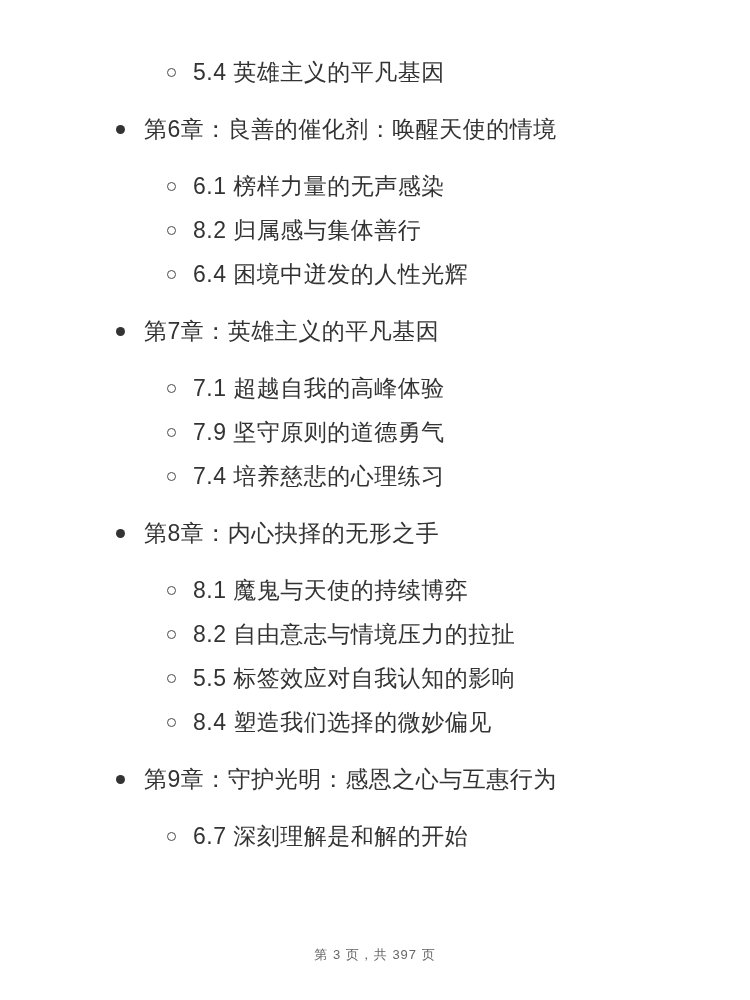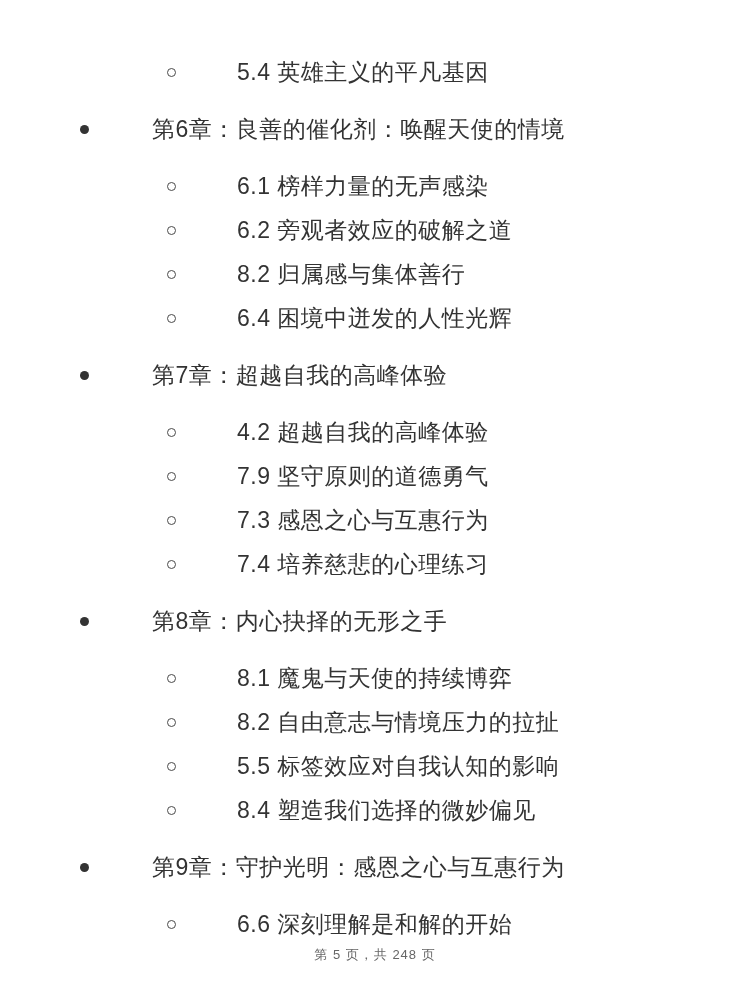--- a/index.html
+++ b/index.html
@@ -17,23 +17,22 @@
   }
   .content { padding-top: 50px; }
   .row {
     display: flex;
     align-items: center;
     height: 44px;
     font-size: 23px;
     line-height: 1.25;
     letter-spacing: 0.5px;
     white-space: nowrap;
-    gap: 44px;
   }
-  .row.chapter { padding-left: 80px; margin: 13px 0; }
+  .row.chapter { padding-left: 116px; margin: 13px 0; }
   .row.section { padding-left: 167px; }
   .bullet {
     flex: 0 0 auto;
     width: 9px; height: 9px;
     border-radius: 50%;
   }
   .bullet.filled { background: #333333; margin-right: 19px; }
   .bullet.open { border: 1.5px solid #4a4a4a; background: transparent; margin-right: 17px; }
   .row-text { color: #333333; }
   .footer {
@@ -60,46 +59,38 @@
     <div class="row chapter">
       <span class="bullet filled"></span>
       <span class="row-text">第6章：良善的催化剂：唤醒天使的情境</span>
     </div>
     <div class="row section">
       <span class="bullet open"></span>
       <span class="row-text">6.1 榜样力量的无声感染</span>
     </div>
     <div class="row section">
       <span class="bullet open"></span>
-      <span class="row-text">6.2 旁观者效应的破解之道</span>
-    </div>
-    <div class="row section">
-      <span class="bullet open"></span>
       <span class="row-text">8.2 归属感与集体善行</span>
     </div>
     <div class="row section">
       <span class="bullet open"></span>
       <span class="row-text">6.4 困境中迸发的人性光辉</span>
     </div>
 
     <div class="row chapter">
       <span class="bullet filled"></span>
-      <span class="row-text">第7章：超越自我的高峰体验</span>
+      <span class="row-text">第7章：英雄主义的平凡基因</span>
     </div>
     <div class="row section">
       <span class="bullet open"></span>
-      <span class="row-text">4.2 超越自我的高峰体验</span>
+      <span class="row-text">7.1 超越自我的高峰体验</span>
     </div>
     <div class="row section">
       <span class="bullet open"></span>
       <span class="row-text">7.9 坚守原则的道德勇气</span>
-    </div>
-    <div class="row section">
-      <span class="bullet open"></span>
-      <span class="row-text">7.3 感恩之心与互惠行为</span>
     </div>
     <div class="row section">
       <span class="bullet open"></span>
       <span class="row-text">7.4 培养慈悲的心理练习</span>
     </div>
 
     <div class="row chapter">
       <span class="bullet filled"></span>
       <span class="row-text">第8章：内心抉择的无形之手</span>
     </div>
@@ -119,19 +110,19 @@
       <span class="bullet open"></span>
       <span class="row-text">8.4 塑造我们选择的微妙偏见</span>
     </div>
 
     <div class="row chapter">
       <span class="bullet filled"></span>
       <span class="row-text">第9章：守护光明：感恩之心与互惠行为</span>
     </div>
     <div class="row section">
       <span class="bullet open"></span>
-      <span class="row-text">6.6 深刻理解是和解的开始</span>
+      <span class="row-text">6.7 深刻理解是和解的开始</span>
     </div>
 
   </div>
 
-  <div class="footer">第 5 页，共 248 页</div>
+  <div class="footer">第 3 页，共 397 页</div>
 </div>
 
 </body></html>

